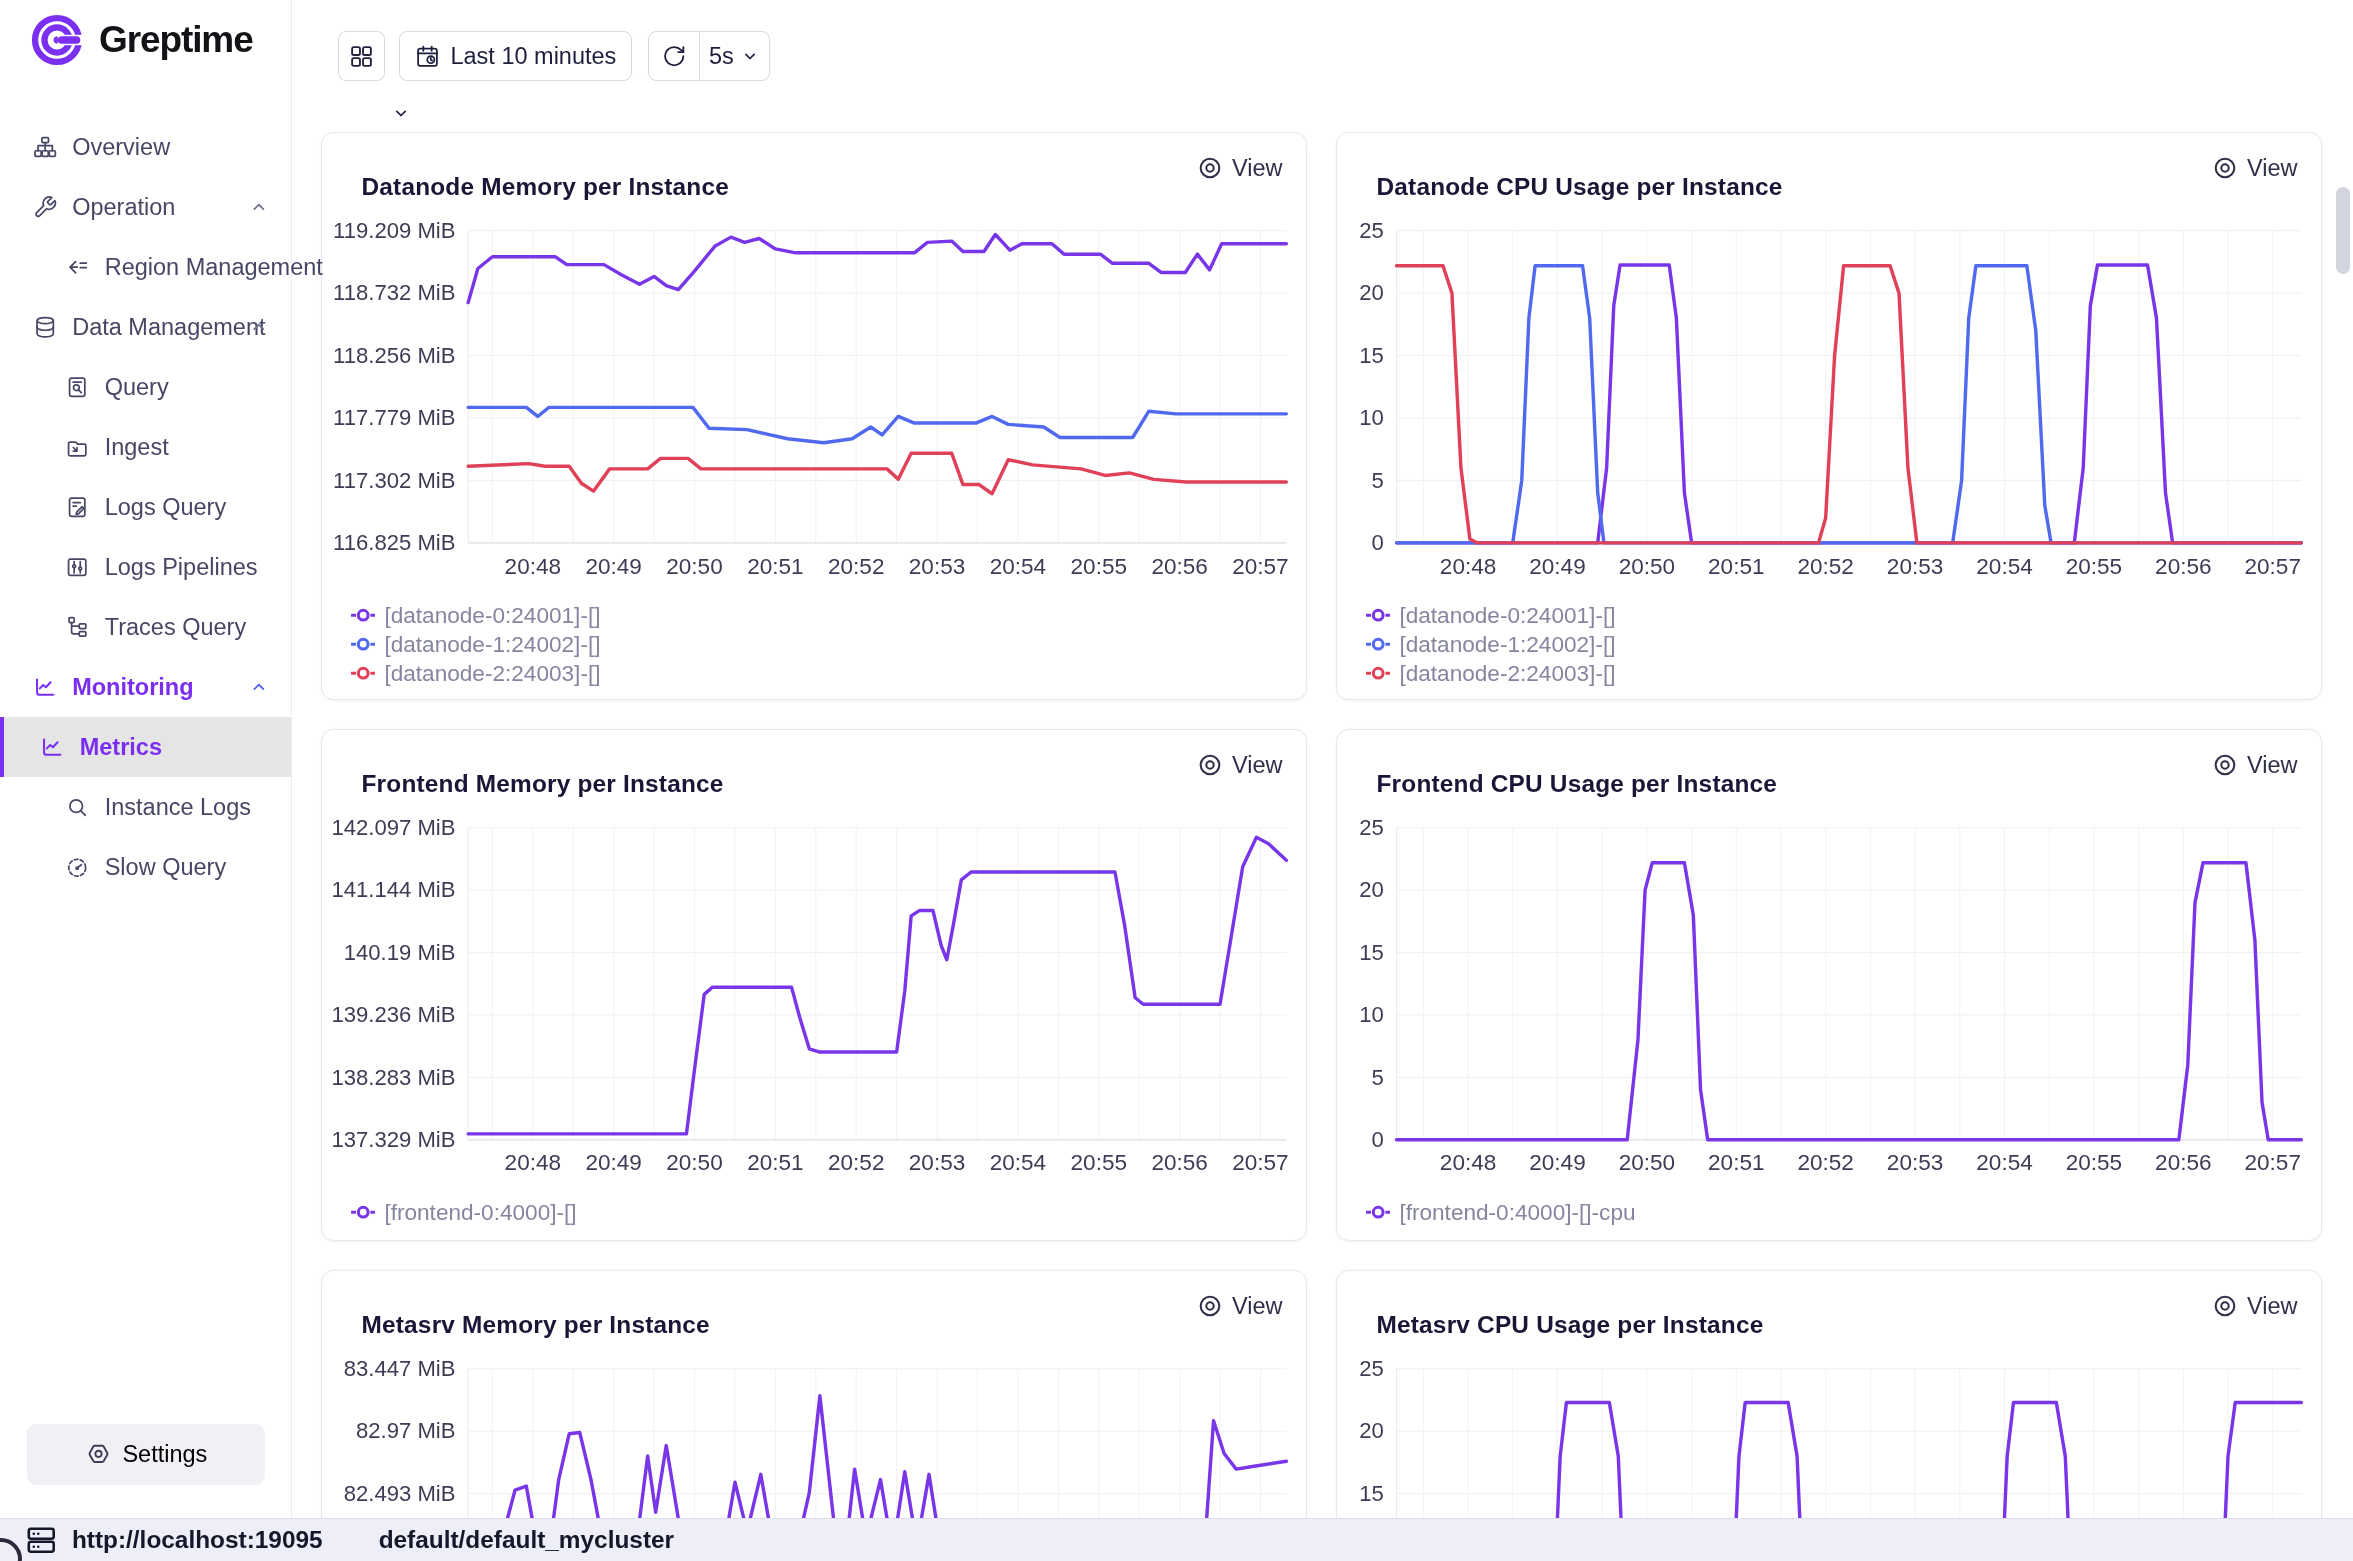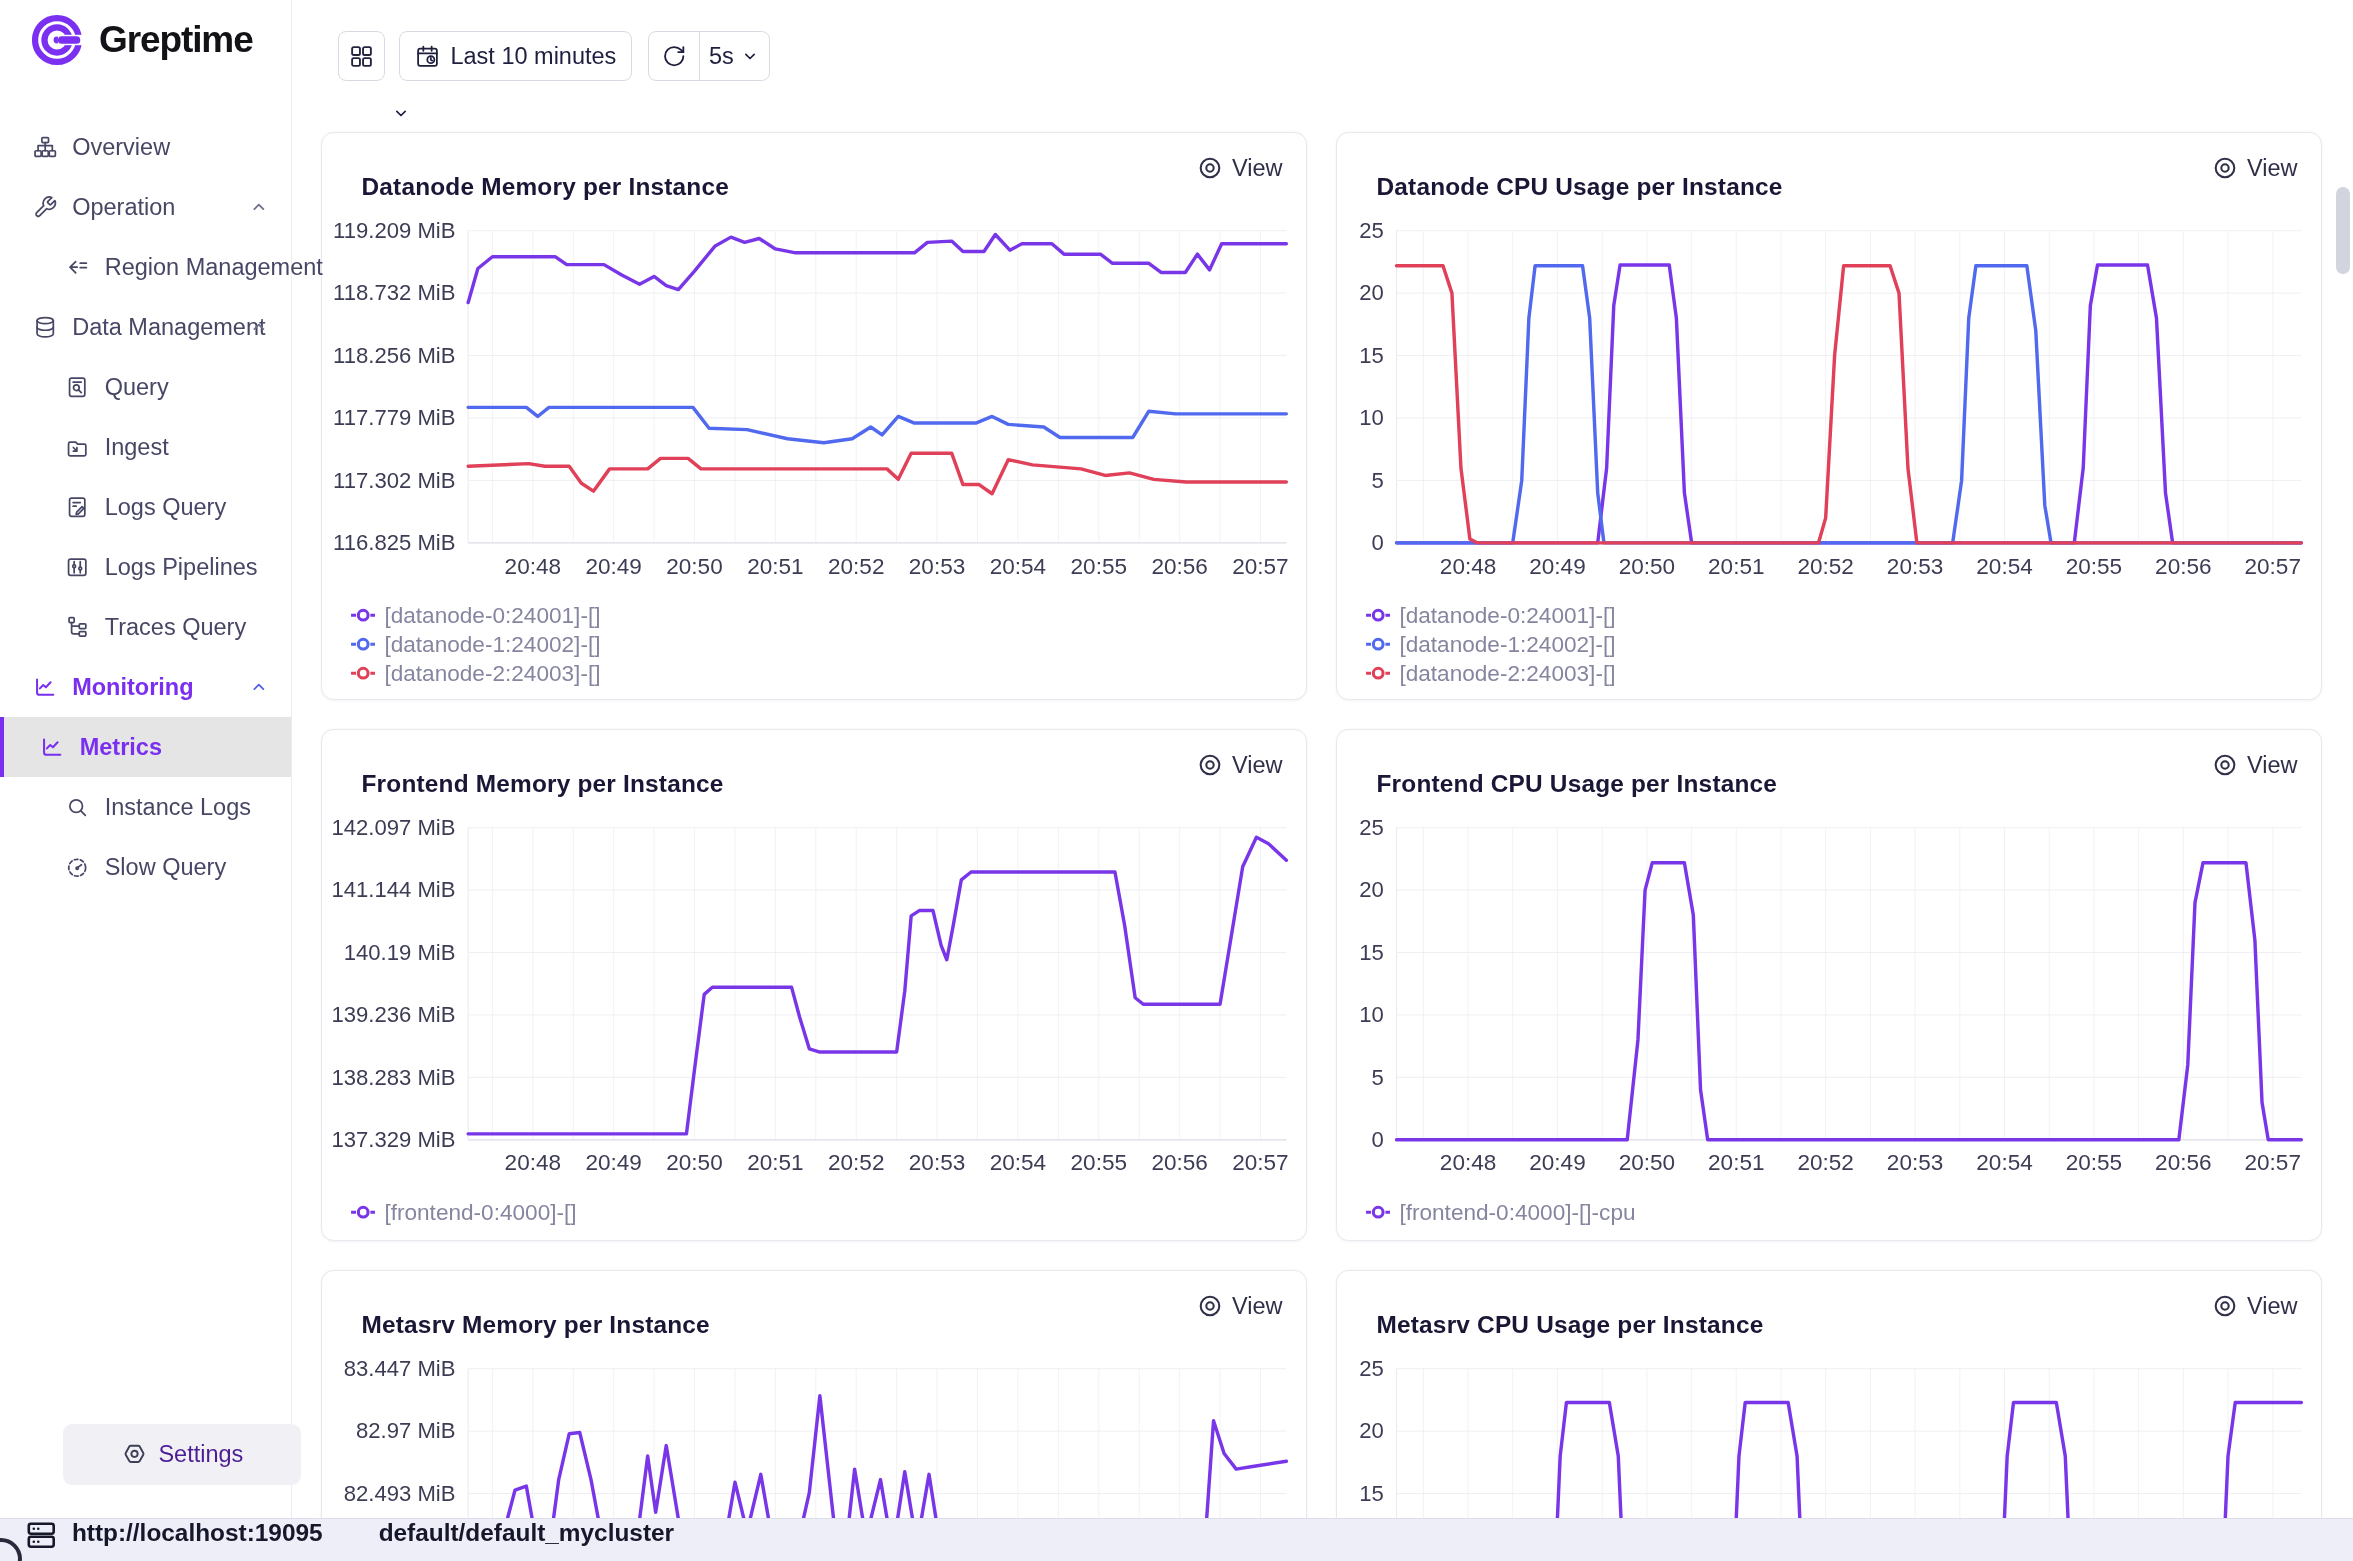--- a/index.html
+++ b/index.html
@@ -12,21 +12,21 @@
   .nav{position:absolute;top:117px;left:0;right:0;}
   .nav-row{height:60px;display:flex;align-items:center;gap:15.3px;padding-left:32.5px;position:relative;
     font-size:23.5px;color:#474765;cursor:pointer;white-space:nowrap;}
   .nav-row.lvl2{padding-left:65px;}
   .nav-row .chev{position:absolute;right:21.7px;display:flex;color:#70708c;}
   .nav-row.accent{color:#7a2ff0;font-weight:700;}
   .nav-row.accent .chev{color:#5560ea;}
   .nav-row.active{background:#e5e5e5;color:#7a2ff0;font-weight:700;border-left:4.5px solid #7a2ff0;padding-left:36px;}
   .nav-icon{display:flex;}
   .settings{position:absolute;left:27px;top:1424px;width:238px;height:61px;background:#f1f1f5;border-radius:9px;
-    display:flex;align-items:center;justify-content:center;gap:10.8px;font-size:23.5px;color:#4c1d95;cursor:pointer;margin-left:36px;}
+    display:flex;align-items:center;justify-content:center;gap:10.8px;font-size:23.5px;color:#000000;cursor:pointer;}
   
   .btn{position:absolute;background:#fff;border:1.4px solid #d9d9e3;border-radius:8.1px;display:flex;align-items:center;
     justify-content:center;color:#1e1e3f;font-size:23.5px;cursor:pointer;}
   .btn-grid{left:338px;top:31px;width:47px;height:50px;}
   .btn-time{left:399px;top:31px;width:233px;height:50px;gap:10.8px;}
   .btn-combo{left:648px;top:31px;width:122px;height:50px;padding:0;overflow:hidden;}
   .seg-refresh{width:51px;height:100%;display:flex;align-items:center;justify-content:center;border-right:1.4px solid #d9d9e3;cursor:pointer;}
   .seg-interval{flex:1;height:100%;display:flex;align-items:center;justify-content:center;gap:6.3px;cursor:pointer;}
   .resources{position:absolute;left:341px;top:103px;display:flex;align-items:center;gap:12.6px;
     font-size:23.5px;font-weight:700;color:#221d47;cursor:pointer;flex-direction:column;}
@@ -38,21 +38,21 @@
   .c3{left:1336px;top:729px;width:986px;height:512px;}
   .c4{left:321px;top:1270px;width:986px;height:568px;}
   .c5{left:1336px;top:1270px;width:986px;height:568px;}
   .card h3{position:absolute;left:23.5px;top:24.4px;margin:16px;font-size:24.4px;font-weight:700;color:#1a1736;letter-spacing:0.2px;}
   .view{position:absolute;right:23.5px;top:21.7px;display:flex;gap:9px;align-items:center;color:#2f2f49;font-size:23.5px;cursor:pointer;}
   .plot{position:absolute;left:0;top:0;}
   .legend{position:absolute;left:29px;top:468px;display:flex;flex-direction:column;}
   .legend-item{display:flex;align-items:center;gap:9px;height:29px;font-size:22.6px;color:#8585a0;cursor:pointer;white-space:nowrap;}
   
   .statusbar{position:absolute;left:0;top:1518px;width:2354px;height:43px;background:#edeef7;border-top:0.9px solid #dcdde9;
-    display:flex;z-index:20;font-size:24.4px;font-weight:700;color:#17172b;}
+    display:flex;align-items:center;z-index:20;font-size:24.4px;font-weight:700;color:#17172b;}
   .sb-icon{margin-left:25px;display:flex;}
   .sb-url{margin-left:14.4px;}
   .sb-cluster{margin-left:56px;}
   .scroll-thumb{position:absolute;left:2336px;top:187px;width:13.5px;height:87px;border-radius:7.2px;background:#d2d4de;z-index:30;cursor:pointer;}
   .corner-ring{position:absolute;left:-20px;top:1538px;width:42px;height:42px;border-radius:50%;border:4.5px solid #2a2a3c;z-index:25;}
 </style>
 </head>
 <body>
 
 <aside class="sidebar">

